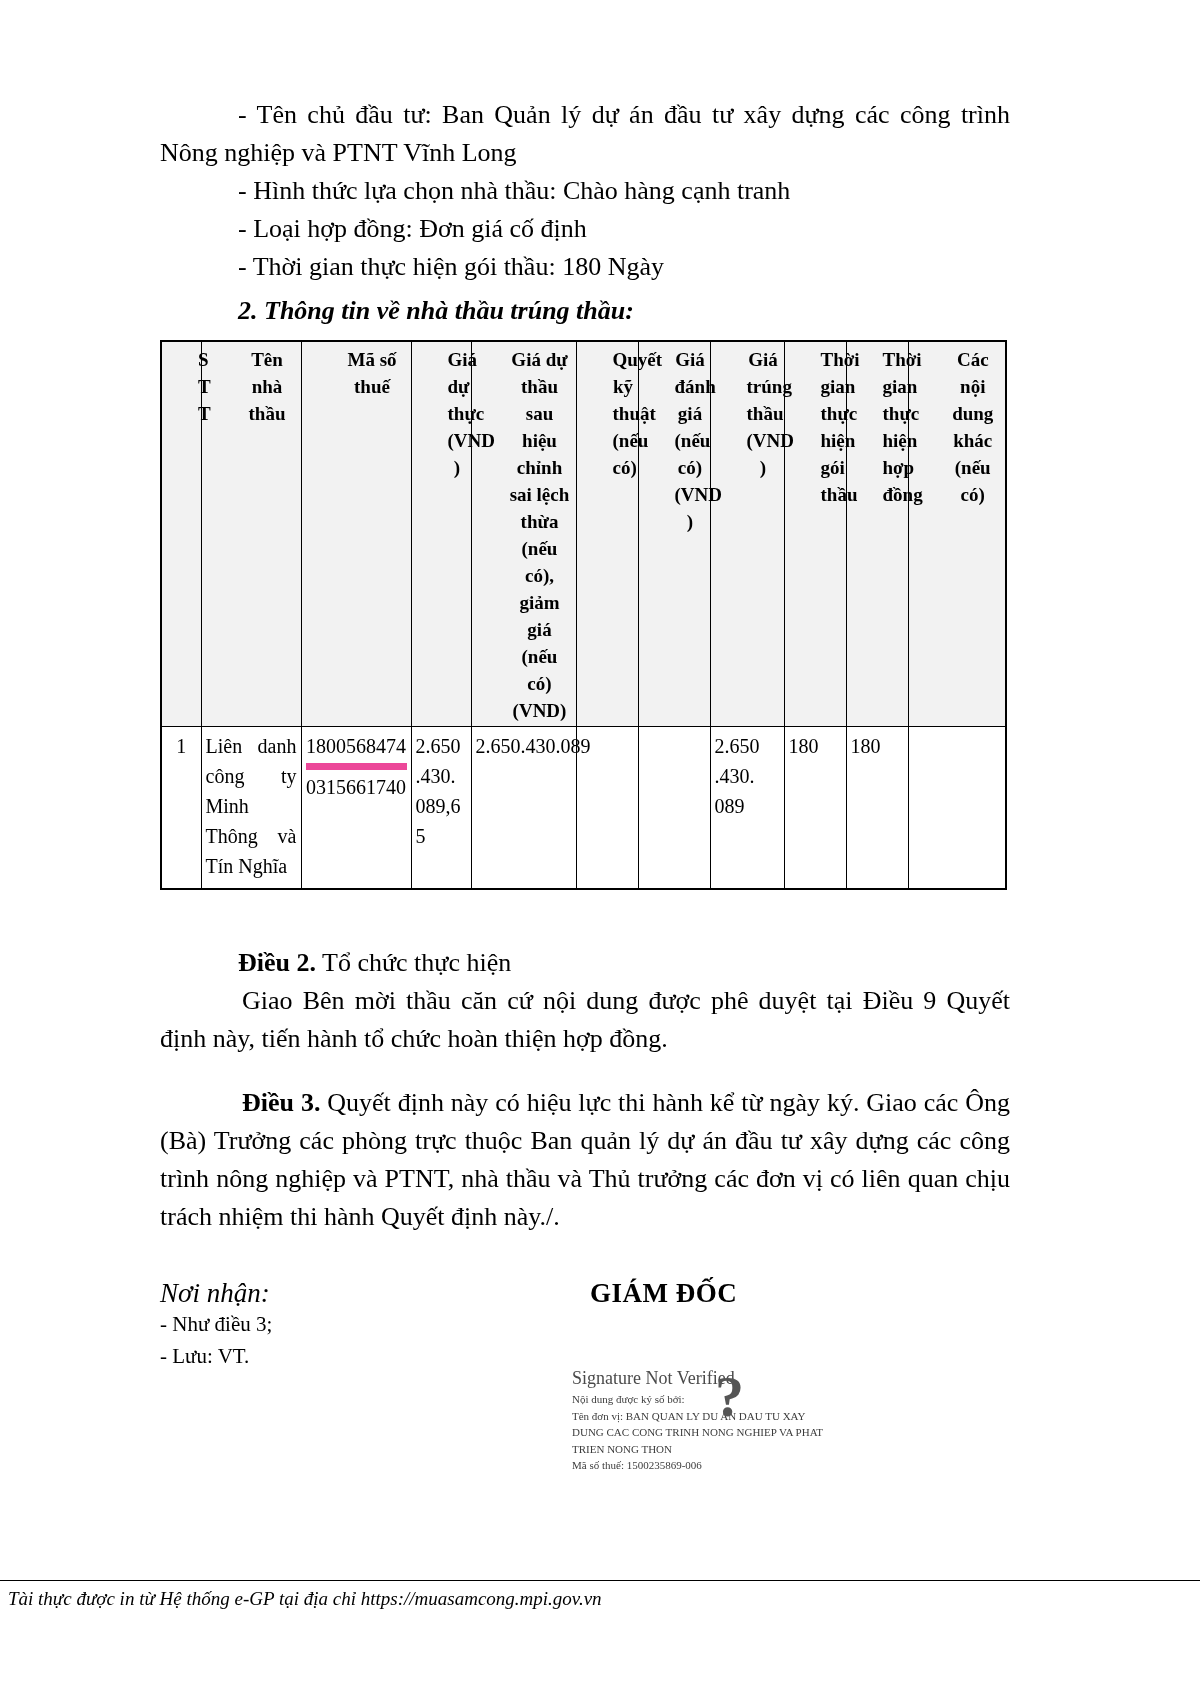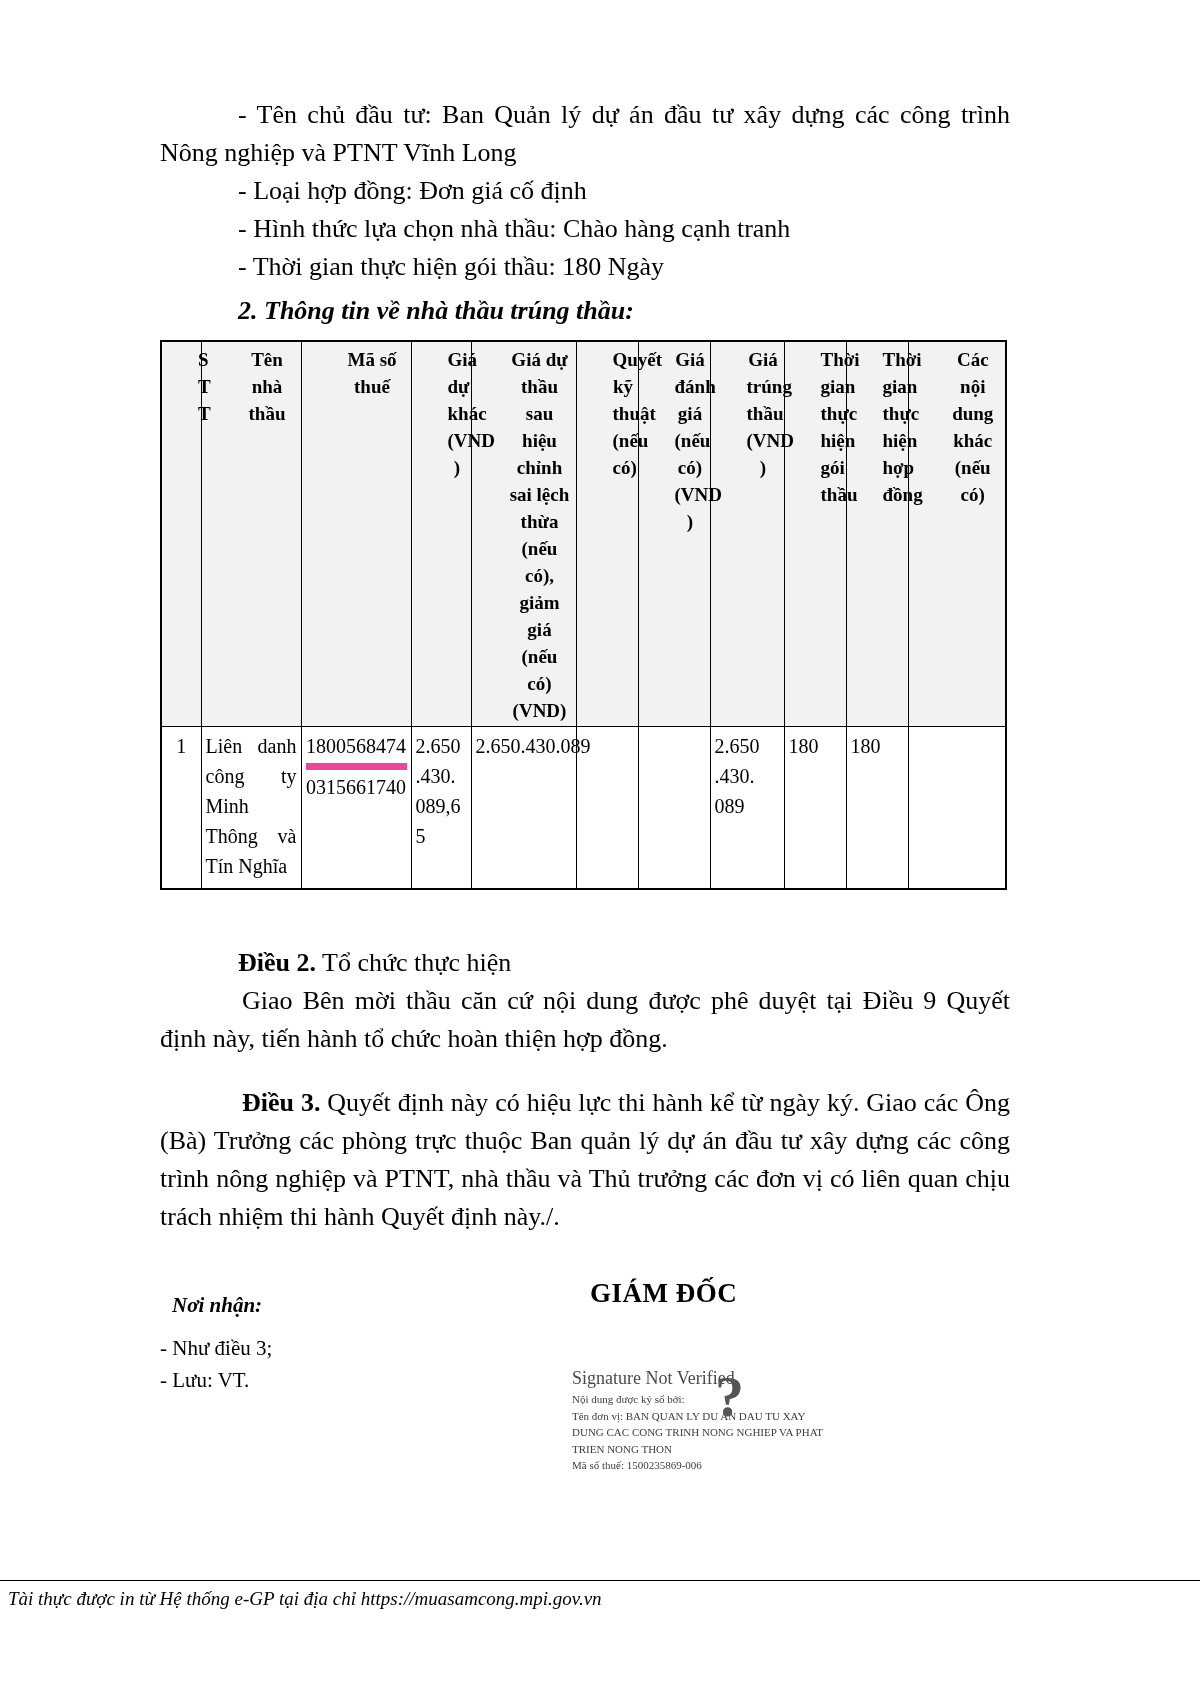--- a/index.html
+++ b/index.html
@@ -112,25 +112,25 @@
     margin-top: 42px;
     height: 230px;
   }
   .noi-nhan {
     position: absolute;
     left: 0;
     top: 0;
     width: 330px;
   }
   .noi-nhan .nn-title {
-    font-weight: bold;
+    font-weight: normal;
     font-style: italic;
-    font-size: 21px;
+    font-size: 27px;
     line-height: 30px;
-    margin: 12px;
+    margin: 0;
   }
   .noi-nhan .nn-item {
     font-size: 21px;
     line-height: 32px;
     margin: 0;
   }
   .giam-doc {
     position: absolute;
     left: 430px;
     top: 0px;
@@ -198,22 +198,22 @@
     color: #000;
   }
 </style>
 </head>
 <body>
 
 <div class="page">
   <div class="content">
 
     <p class="body-line indent">- Tên chủ đầu tư: Ban Quản lý dự án đầu tư xây dựng các công trình Nông nghiệp và PTNT Vĩnh Long</p>
+    <p class="body-line indent nojustify">- Hình thức lựa chọn nhà thầu: Chào hàng cạnh tranh</p>
     <p class="body-line indent nojustify">- Loại hợp đồng: Đơn giá cố định</p>
-    <p class="body-line indent nojustify">- Hình thức lựa chọn nhà thầu: Chào hàng cạnh tranh</p>
     <p class="body-line indent nojustify">- Thời gian thực hiện gói thầu: 180 Ngày</p>
 
     <p class="sec-head">2. Thông tin về nhà thầu trúng thầu:</p>
 
     <table class="bid-table">
       <colgroup>
         <col class="w-stt">
           <col class="w-name">
           <col class="w-tax">
           <col class="w-price">
@@ -223,21 +223,21 @@
           <col class="w-win">
         <col class="w-time1">
           <col class="w-time2">
           <col class="w-other">
       </colgroup>
       <thead>
         <tr>
           <th>S T T</th>
           <th>Tên nhà thầu</th>
           <th>Mã số thuế</th>
-          <th>Giá dự khác (VND )</th>
+          <th>Giá dự thực (VND )</th>
           <th>Giá dự thầu sau hiệu chỉnh sai lệch thừa (nếu có), giảm giá (nếu có) (VND)</th>
           <th>Quyết kỹ thuật (nếu có)</th>
           <th>Giá đánh giá (nếu có) (VND )</th>
           <th>Giá trúng thầu (VND )</th>
           <th>Thời gian thực hiện gói thầu</th>
           <th>Thời gian thực hiện hợp đồng</th>
           <th>Các nội dung khác (nếu có)</th>
         </tr>
       </thead>
       <tbody>

